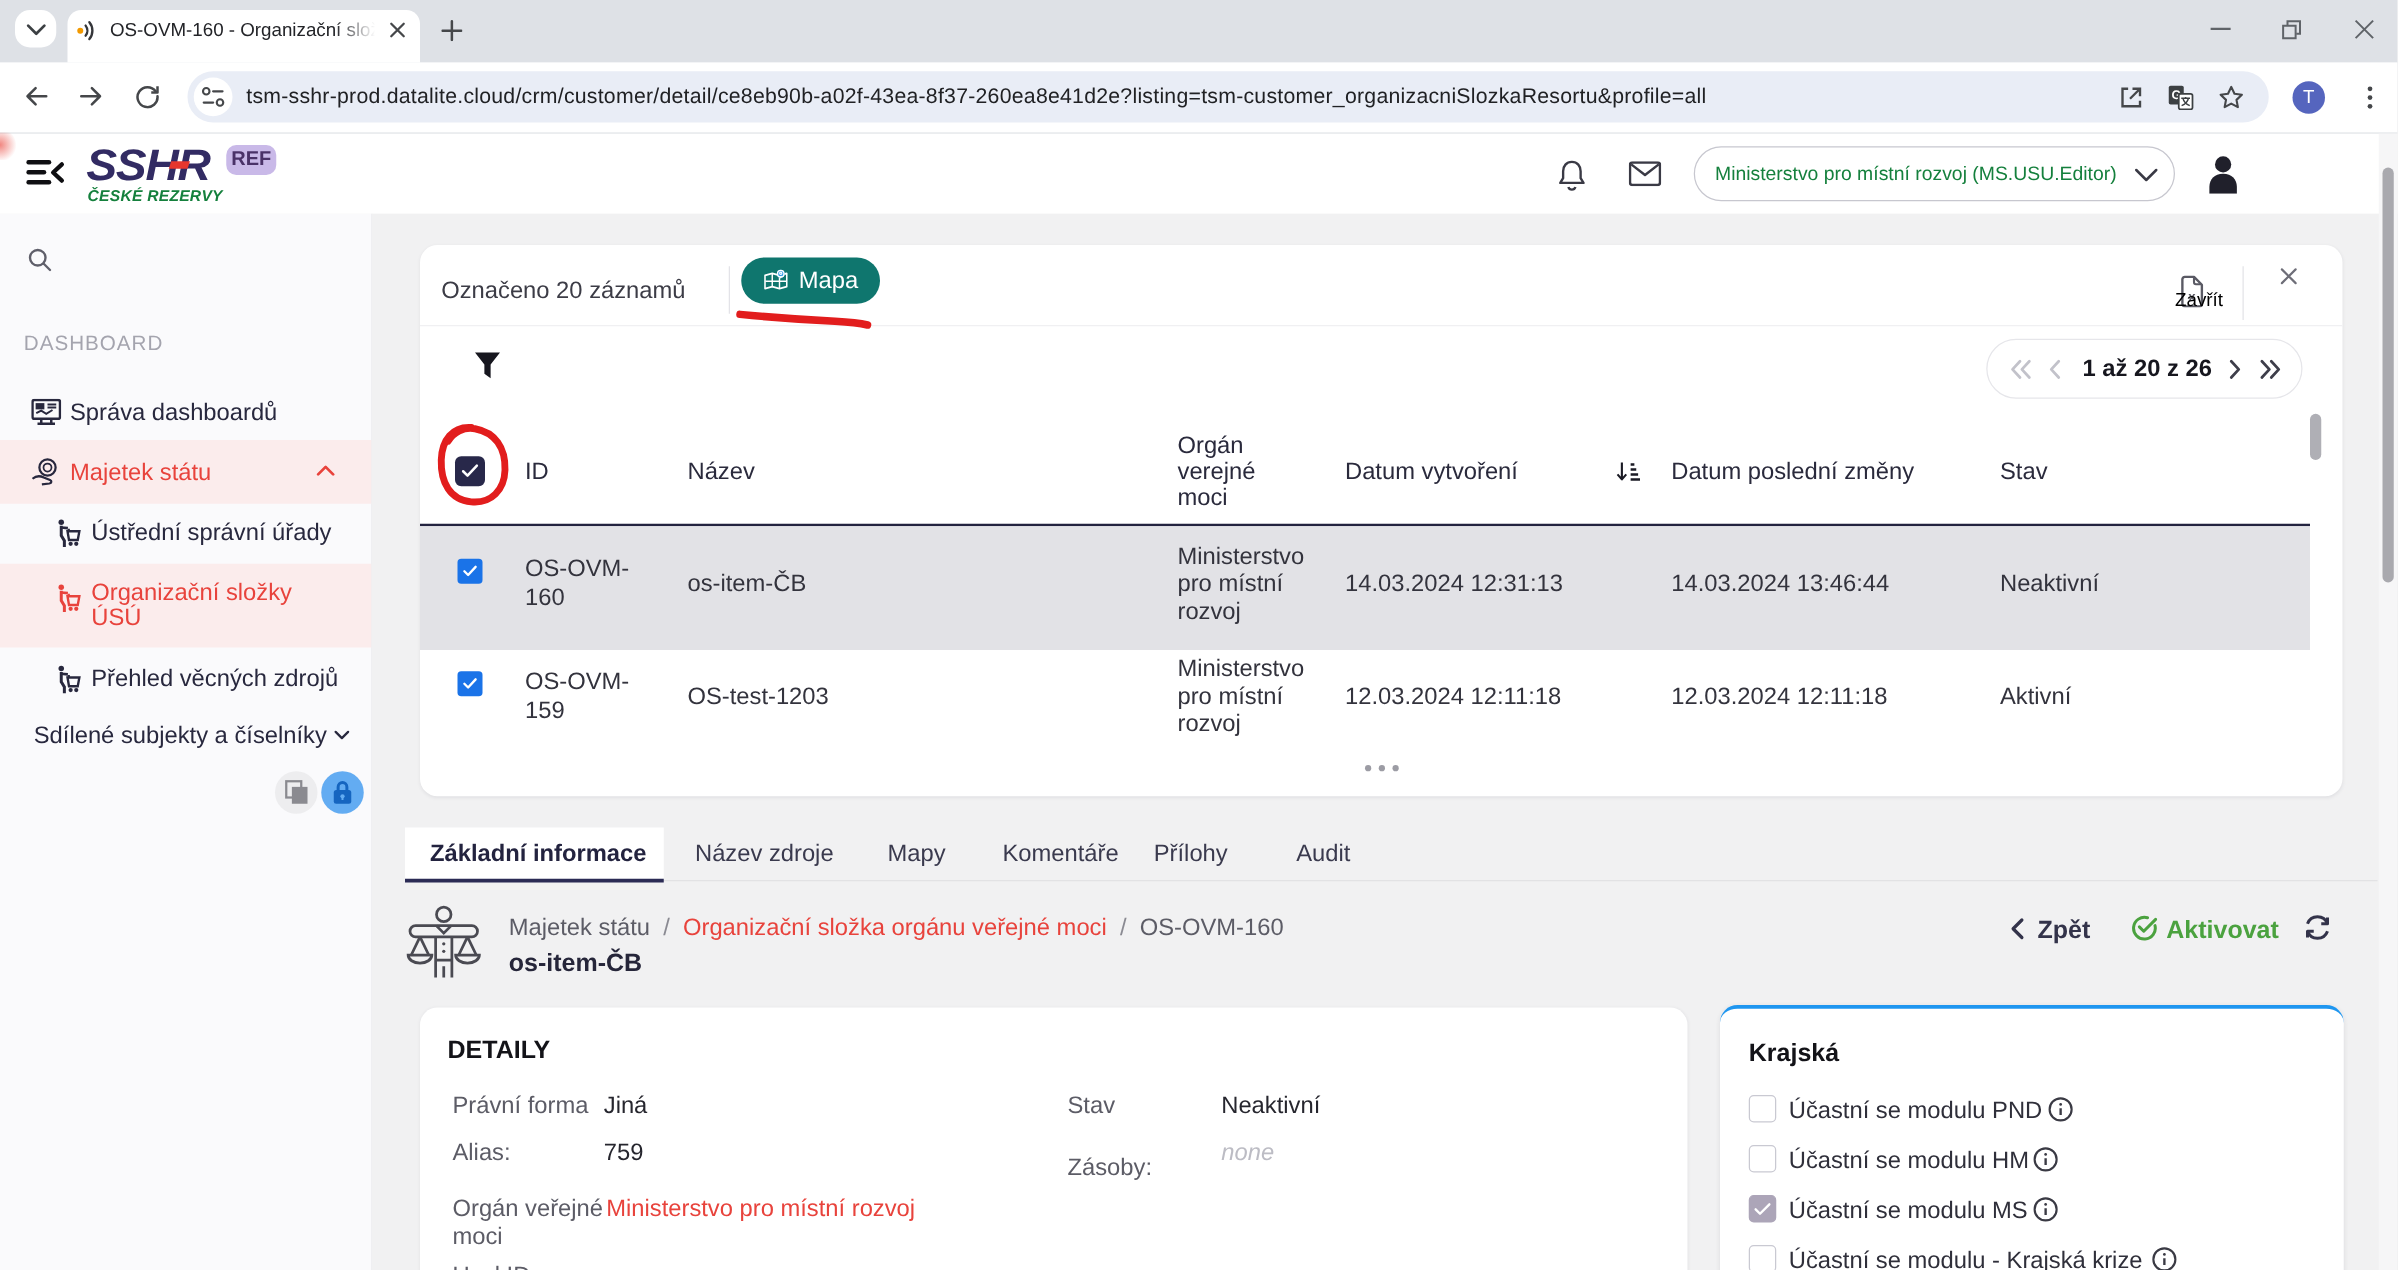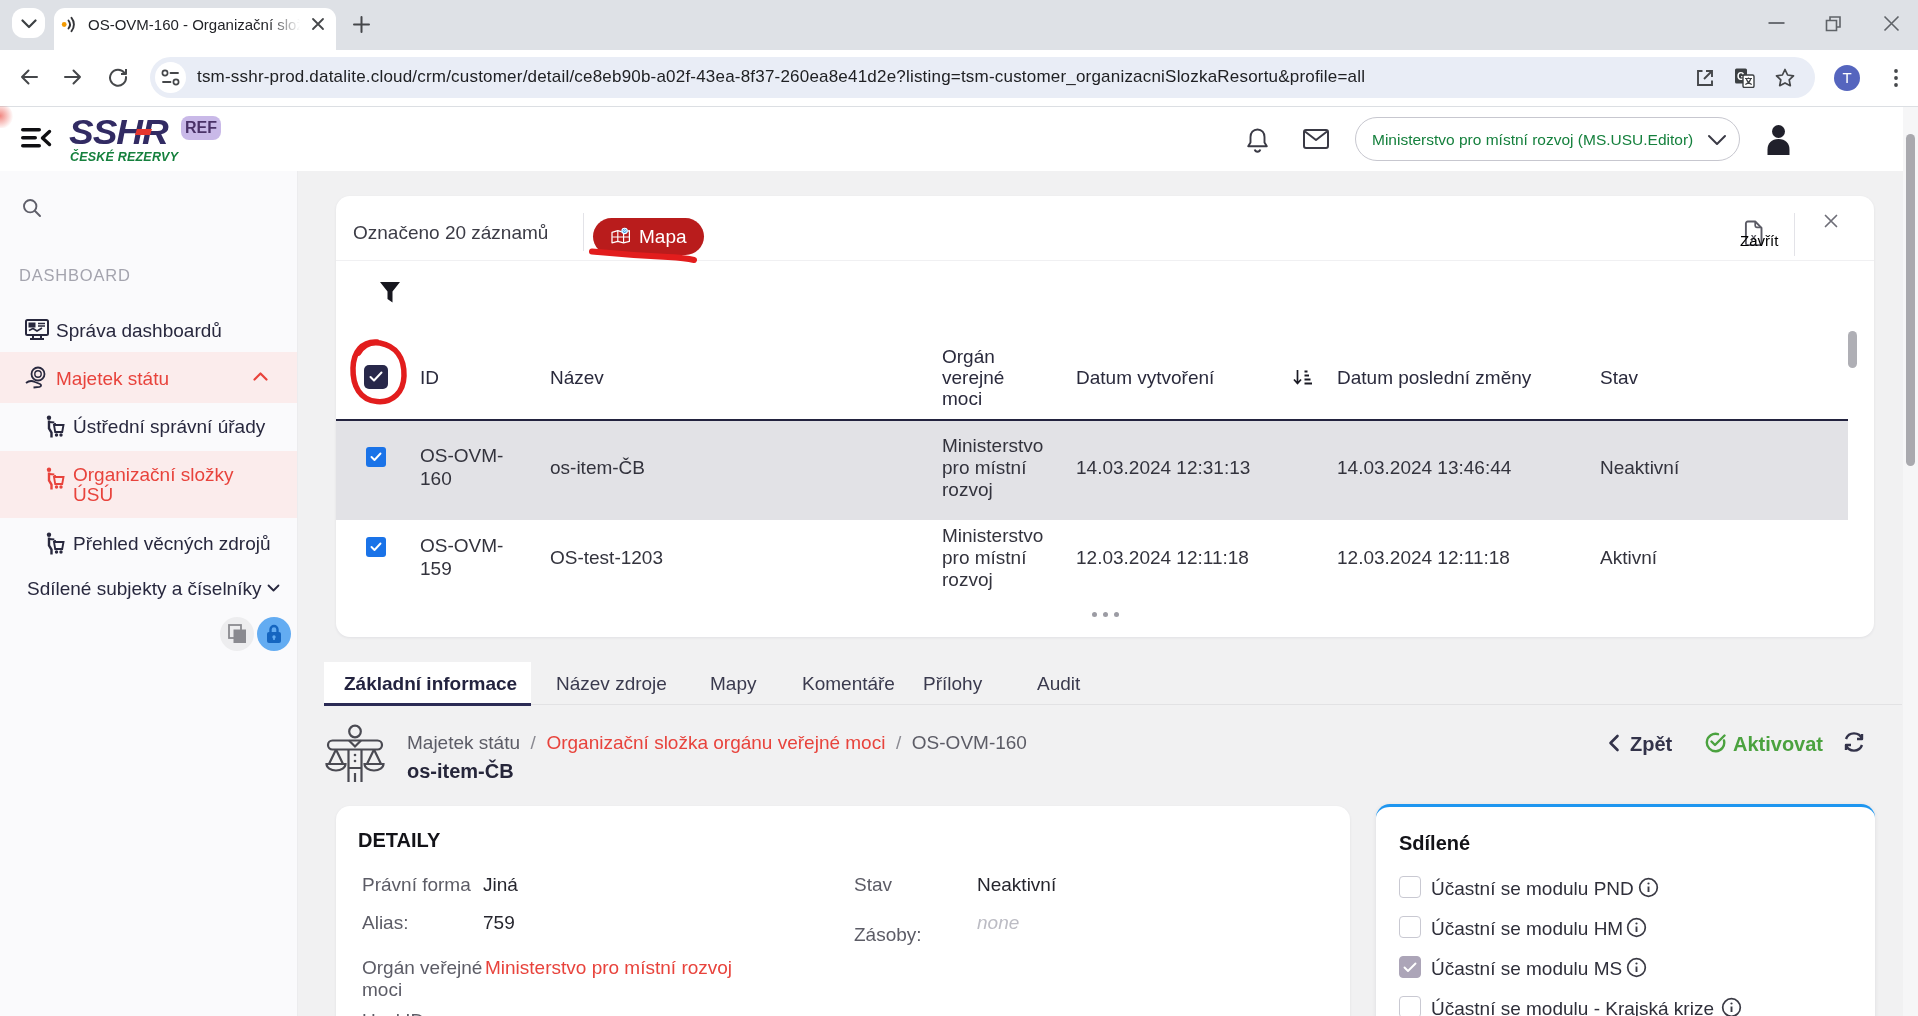--- a/index.html
+++ b/index.html
@@ -27,21 +27,21 @@
 #sidebar { left:0; top:171px; width:298px; height:845px; background:#FAFAFC; border-right:1px solid #ECECEE; }
 #sbsearch { left:10px; top:16px; width:277px; height:39px; border:1.5px solid #D9D9DF; border-radius:20px; }
 #sbsearch span { position:absolute; left:43px; top:9px; font-size:18px; color:#8C8C98; }
 .sbitem { font-size:19px; color:#28283E; white-space:nowrap; }
 .sbred { color:#E8433C; }
 .sbpink { background:#FBECEC; }
 
 #main { left:298px; top:171px; width:1605px; height:845px; background:#F1F1F2; }
 .card { position:absolute; background:#fff; border-radius:14px; box-shadow:0 1px 3px rgba(40,40,60,0.08); }
 #ozn { left:17px; top:26px; font-size:19px; color:#3C3C46; }
-#mapabtn { left:257px; top:22px; width:111px; height:37px; background:#b91c1c; border-radius:18.5px; color:#fff; }
+#mapabtn { left:257px; top:10px; width:111px; height:37px; background:#0f766e; border-radius:18.5px; color:#fff; }
 #mapabtn span { position:absolute; left:46px; top:8px; font-size:19px; }
 #srchfield { left:25px; top:75px; width:1208px; height:44px; border:1.5px solid #E6E6EA; border-radius:22px; background:#fff; }
 #srchfield span { position:absolute; left:58px; top:11px; font-size:18px; color:#90909A; }
 #pagin { left:1253px; top:75px; width:253px; height:48px; border:1.5px solid #E6E6EA; border-radius:24px; background:#fff; }
 #pagtext { position:absolute; left:76px; top:13px; font-size:19px; font-weight:bold; color:#16161E; }
 .th { position:absolute; font-size:19px; font-weight:500; color:#2A2A3C; }
 .td { position:absolute; font-size:19px; color:#33333D; }
 #row1 { left:0px; top:225px; width:1512px; height:99px; background:#E2E2E6; }
 #hdrline { left:0px; top:223px; width:1512px; height:2px; background:#23233F; }
 
@@ -251,20 +251,35 @@
  </svg>
  <div class="abs" style="left:1458px;top:17px;width:1px;height:43px;background:#E3E3E8;"></div>
  <svg class="abs" style="left:1488px;top:18px" width="14" height="14" viewBox="0 0 14 14">
       <path d="M1.5 1.5 L12.5 12.5 M12.5 1.5 L1.5 12.5" stroke="#6E6E78" stroke-width="1.7" stroke-linecap="round"></path>
     </svg>
  <div class="abs" style="left:1404px;top:36px;font-size:15px;color:#000000;">Zavřít</div>
  <div class="abs" style="left:0;top:64px;width:1538px;height:1px;background:#F0F0F2;"></div>
  <svg class="abs" style="left:43px;top:85px" width="22" height="23" viewBox="0 0 22 23">
   <path d="M1 1 H21 L13.5 10.5 V21.5 L8.5 18 V10.5 Z" fill="#17171F"></path>
  </svg>
+ <div class="abs" id="pagin">
+  <svg class="abs" style="left:17px;top:15px" width="19" height="17" viewBox="0 0 19 17">
+        <path d="M9 2 L3 8.5 L9 15 M16.5 2 L10.5 8.5 L16.5 15" fill="none" stroke="#C2C2CA" stroke-width="2.2" stroke-linecap="round" stroke-linejoin="round"></path>
+      </svg>
+  <svg class="abs" style="left:49px;top:15px" width="10" height="17" viewBox="0 0 10 17">
+        <path d="M8 2 L2 8.5 L8 15" fill="none" stroke="#C2C2CA" stroke-width="2.2" stroke-linecap="round" stroke-linejoin="round"></path>
+      </svg>
+  <span id="pagtext">1 až 20 z 26</span>
+  <svg class="abs" style="left:193px;top:15px" width="10" height="17" viewBox="0 0 10 17">
+        <path d="M2 2 L8 8.5 L2 15" fill="none" stroke="#3E3E4A" stroke-width="2.2" stroke-linecap="round" stroke-linejoin="round"></path>
+      </svg>
+  <svg class="abs" style="left:217px;top:15px" width="19" height="17" viewBox="0 0 19 17">
+        <path d="M2.5 2 L8.5 8.5 L2.5 15 M10 2 L16 8.5 L10 15" fill="none" stroke="#3E3E4A" stroke-width="2.2" stroke-linecap="round" stroke-linejoin="round"></path>
+      </svg>
+ </div>
 
  <div class="abs" style="left:28px;top:169px;width:24px;height:24px;background:#28284A;border-radius:5px;"></div>
  <svg class="abs" style="left:33px;top:175px" width="14" height="12" viewBox="0 0 14 12">
       <path d="M1.5 6 L5 9.5 L12.5 1.5" fill="none" stroke="#fff" stroke-width="2" stroke-linecap="round" stroke-linejoin="round"></path>
     </svg>
  <div class="th" style="left:84px;top:171px;">ID</div>
  <div class="th" style="left:214px;top:171px;">Název</div>
  <div class="th" style="left:606px;top:150px;width:86px;line-height:21px;">Orgán verejné moci</div>
  <div class="th" style="left:740px;top:171px;">Datum vytvoření</div>
  <svg class="abs" style="left:957px;top:173px" width="19" height="18" viewBox="0 0 19 18">
@@ -365,21 +380,21 @@
  <div class="lbl" style="left:26px;top:151px;width:132px;line-height:22px;">Orgán veřejné moci</div>
  <div class="val" style="left:149px;top:151px;color:#E8433C;">Ministerstvo pro místní rozvoj</div>
  <div class="lbl" style="left:26px;top:204px;">Uzel ID:</div>
  <div class="lbl" style="left:518px;top:68px;">Stav</div>
     <div class="val" style="left:641px;top:68px;">Neaktivní</div>
  <div class="lbl" style="left:518px;top:106px;margin-top:12px;">Zásoby:</div>
     <div class="val" style="left:641px;top:106px;font-style:italic;color:#BCBCC4;">none</div>
 </div>
 
 <div class="abs card" id="zarcard" style="left:1376px;top:804px;width:499px;height:232px;">
- <div class="abs" style="left:23px;top:25px;font-size:20px;font-weight:bold;color:#131318;">Sdílené</div>
+ <div class="abs" style="left:23px;top:25px;font-size:20px;font-weight:bold;color:#131318;">Krajská</div>
  <div class="cb" style="left:23px;top:69px;"></div>
  <div class="abs" style="left:55px;top:71px;font-size:19px;color:#2F2F3A;">Účastní se modulu PND</div>
  <svg class="abs" style="left:262px;top:70px" width="21" height="21" viewBox="0 0 21 21">
       <circle cx="10.5" cy="10.5" r="8.8" fill="none" stroke="#3A3A44" stroke-width="1.7"></circle>
       <path d="M10.5 9.5 V15" stroke="#3A3A44" stroke-width="1.9"></path>
       <circle cx="10.5" cy="6.5" r="1.1" fill="#3A3A44"></circle>
     </svg>
  <div class="cb" style="left:23px;top:109px;"></div>
  <div class="abs" style="left:55px;top:111px;font-size:19px;color:#2F2F3A;">Účastní se modulu HM</div>
  <svg class="abs" style="left:250px;top:110px" width="21" height="21" viewBox="0 0 21 21">

